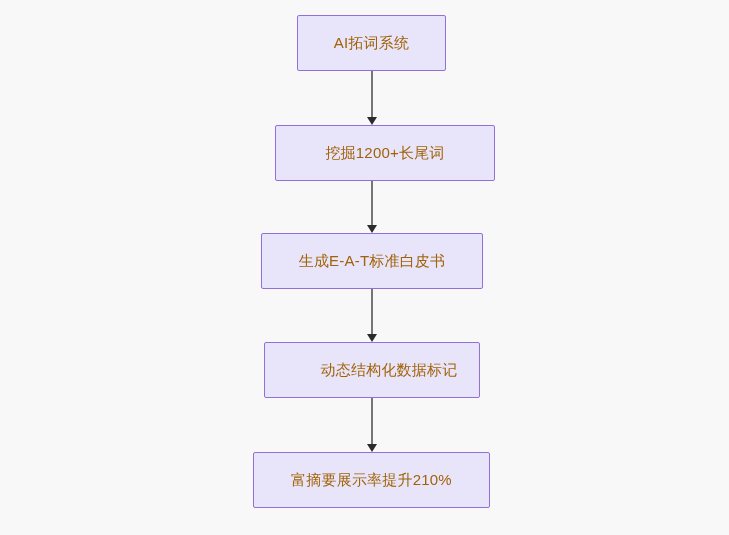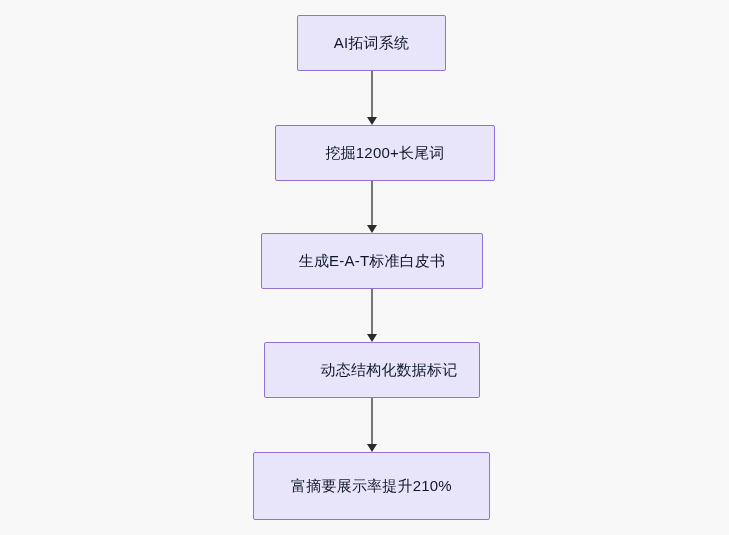--- a/index.html
+++ b/index.html
@@ -20,21 +20,21 @@
   }
   .node {
     position: absolute;
     box-sizing: border-box;
     background: #e8e5fb;
     border: 1.5px solid #9370d8;
     border-radius: 2px;
     display: flex;
     align-items: center;
     justify-content: center;
-    color: #0f172a;
+    color: #a16207;
     font-size: 15px;
     line-height: 1.2;
     letter-spacing: 0.2px;
     white-space: nowrap;
     user-select: none;
   }
   .node-label {
     display: block;
   }
   .edge {
@@ -92,17 +92,17 @@
 
   <div class="node" style="left:264px; top:342px; width:216px; height:56px;padding-left:34px;">
     <span class="node-label">动态结构化数据标记</span>
   </div>
 
   <div class="edge" style="left:371px; top:398px; width:2px; height:54px;">
     <div class="edge-line" style="height:46px;"></div>
     <div class="edge-head" style="top:46px;"></div>
   </div>
 
-  <div class="node" style="left:253px; top:452px; width:237px; height:68px;">
+  <div class="node" style="left:253px; top:452px; width:237px; height:56px;">
     <span class="node-label">富摘要展示率提升210%</span>
   </div>
 
 </div>
 
 </body></html>

